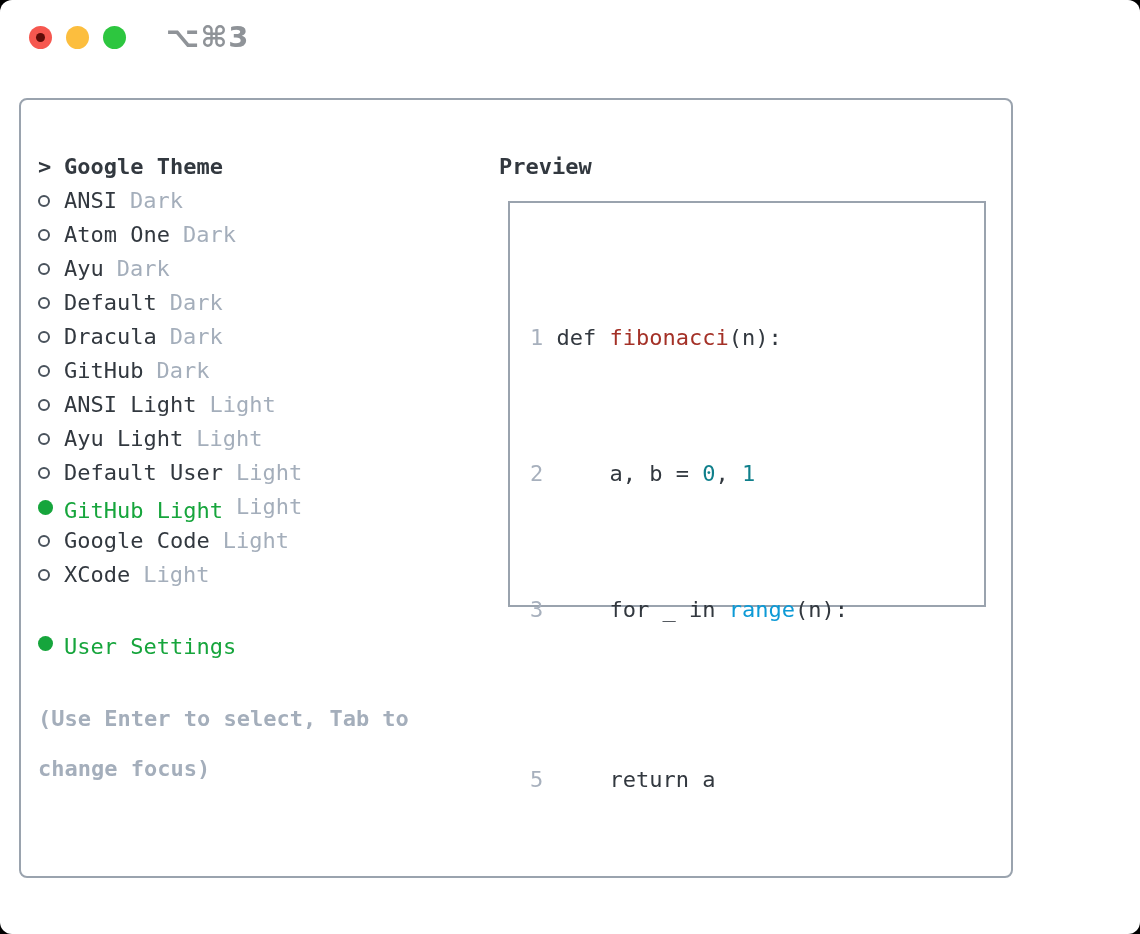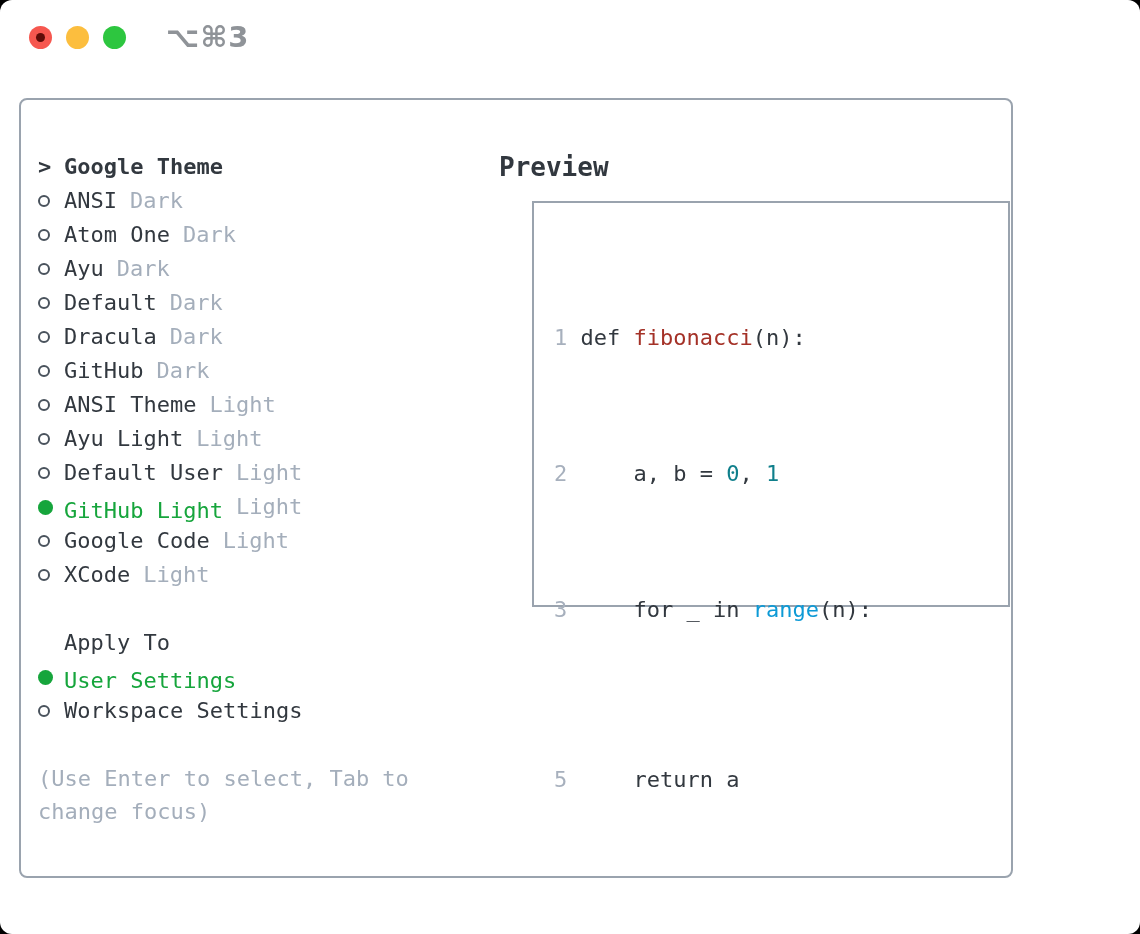--- a/index.html
+++ b/index.html
@@ -35,30 +35,30 @@
   .spacer{height:34px;}
   .gutter{width:26px;flex:0 0 26px;display:flex;align-items:center;}
   .prompt{font-weight:bold;color:var(--fg);}
   .list-header .label{font-weight:bold;}
   .radio{width:12px;height:12px;border:2px solid #49525c;border-radius:50%;box-sizing:border-box;}
   .radio.on{width:15px;height:15px;border:none;background:var(--green);}
   .opt-variant{color:var(--muted);margin-left:13px;}
   .opt-name.on{color:var(--green);margin-top:8px;}
   .apply-header{color:var(--fg);}
   .hint{
-    width:432px;color:var(--muted);white-space:normal;line-height:33px;
+    width:432px;color:var(--muted);white-space:normal;line-height:50px;font-weight:bold;
   }
   
   .preview-title{
     position:absolute;left:499px;top:150px;height:34px;line-height:34px;
-    font-size:26px;font-weight:bold;color:var(--fg);
+    font-size:22px;font-weight:bold;color:var(--fg);
   }
   .preview-box{
     position:absolute;left:508px;top:201px;width:474px;height:402px;
-    border:2px solid var(--border);background:#fff;margin-left:24px;
+    border:2px solid var(--border);background:#fff;
   }
   .code{
     position:absolute;left:20px;top:50px;font-size:22px;line-height:34px;white-space:pre;
   }
   .code-line{height:34px;}
   .linenum{color:var(--lineNum);}
   .tk-fg{color:var(--fg);}
   .tk-fnred{color:var(--codeRed);}
   .tk-num{color:var(--teal);}
   .tk-builtin{color:var(--blue);}
@@ -114,21 +114,21 @@
   </div>
 
   <div class="row">
     <span class="gutter"><span class="radio"></span></span>
     <span class="opt-name">GitHub</span>
     <span class="opt-variant">Dark</span>
   </div>
 
   <div class="row">
     <span class="gutter"><span class="radio"></span></span>
-    <span class="opt-name">ANSI Theme</span>
+    <span class="opt-name">ANSI Light</span>
     <span class="opt-variant">Light</span>
   </div>
 
   <div class="row">
     <span class="gutter"><span class="radio"></span></span>
     <span class="opt-name">Ayu Light</span>
     <span class="opt-variant">Light</span>
   </div>
 
   <div class="row">
@@ -149,36 +149,27 @@
     <span class="opt-variant">Light</span>
   </div>
 
   <div class="row">
     <span class="gutter"><span class="radio"></span></span>
     <span class="opt-name">XCode</span>
     <span class="opt-variant">Light</span>
   </div>
 </div>
     <div class="spacer"></div>
-    <div class="row">
-      <span class="gutter"></span>
-      <span class="apply-header">Apply To</span>
-    </div>
     <div id="apply-list">
   <div class="row">
     <span class="gutter"><span class="radio on"></span></span>
     <span class="opt-name on">User Settings</span>
     
   </div>
 
-  <div class="row">
-    <span class="gutter"><span class="radio"></span></span>
-    <span class="opt-name">Workspace Settings</span>
-    
-  </div>
 </div>
     <div class="spacer"></div>
     <div class="hint">(Use Enter to select, Tab to change focus)</div>
   </div>
 
   <div class="preview-title">Preview</div>
 
   <div class="preview-box">
     <div class="code" id="code">
   <div class="code-line"><span class="linenum">1</span><span class="tk-fg"> def </span><span class="tk-fnred">fibonacci</span><span class="tk-fg">(n):</span></div>

